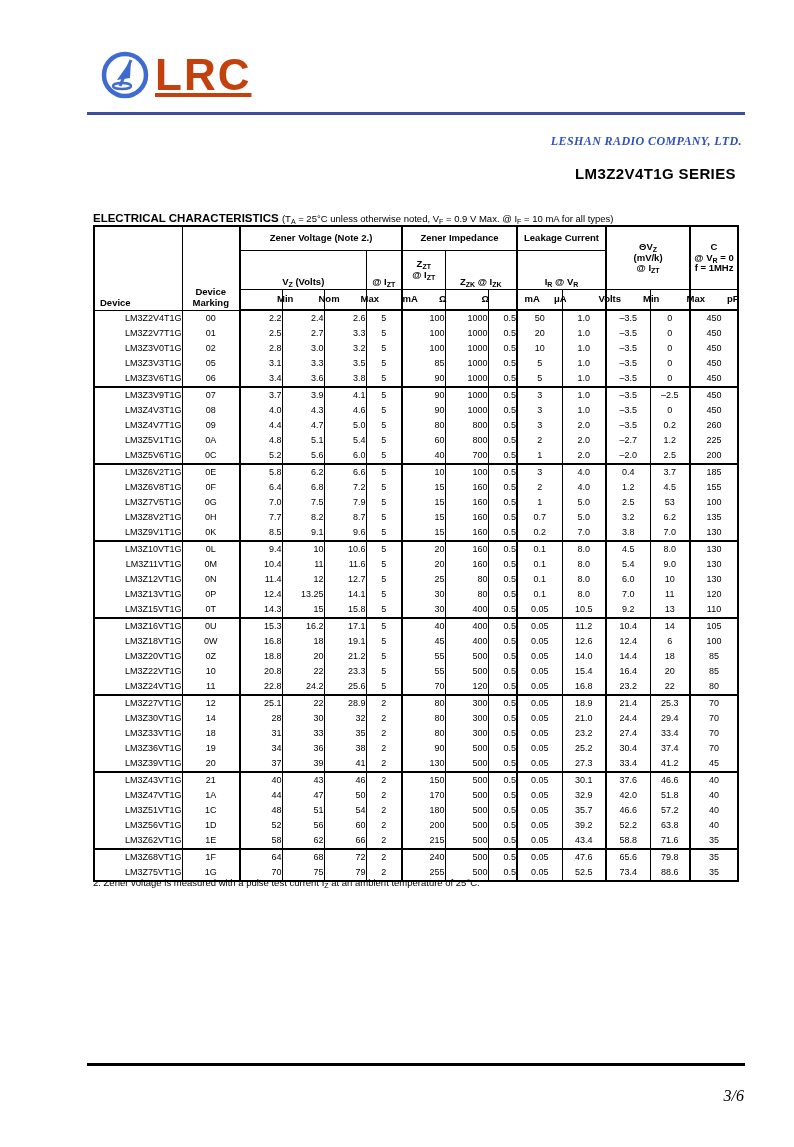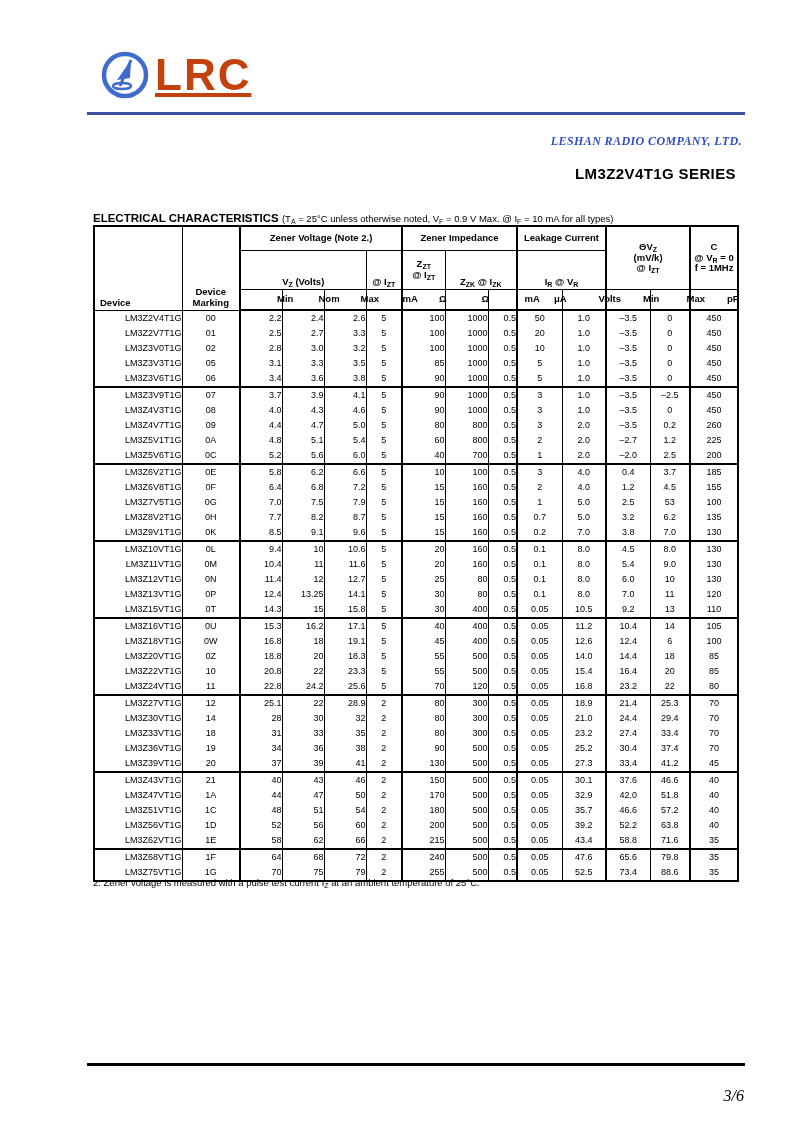--- a/index.html
+++ b/index.html
@@ -477,21 +477,21 @@
           <td class="num-c sec-r">12.6</td>
           <td class="num-c">12.4</td>
           <td class="num-c sec-r">6</td>
           <td class="num-c">100</td>
         </tr>
         <tr>
           <td class="dev">LM3Z20VT1G</td>
           <td class="num-c sec-r">0Z</td>
           <td class="num-r">18.8</td>
           <td class="num-r">20</td>
-          <td class="num-r">18.3</td>
+          <td class="num-r">21.2</td>
           <td class="num-c sec-r">5</td>
           <td class="num-r">55</td>
           <td class="num-r">500</td>
           <td class="num-r sec-r">0.5</td>
           <td class="num-c">0.05</td>
           <td class="num-c sec-r">14.0</td>
           <td class="num-c">14.4</td>
           <td class="num-c sec-r">18</td>
           <td class="num-c">85</td>
         </tr>

